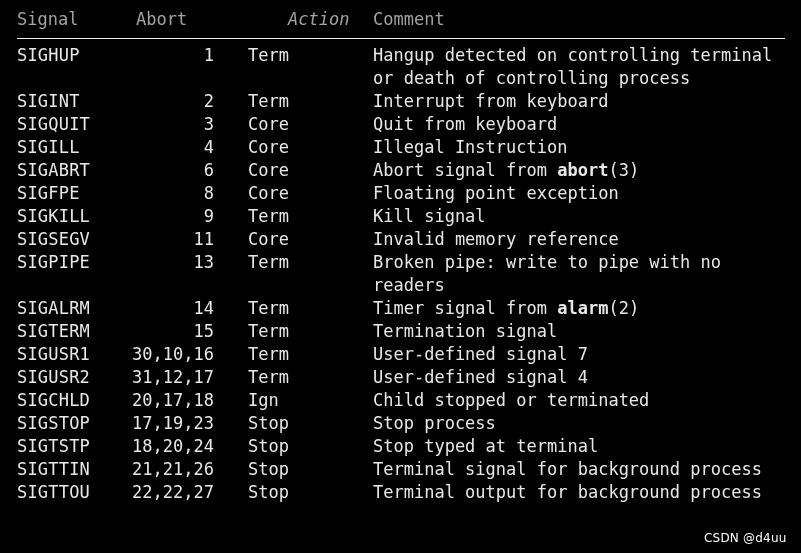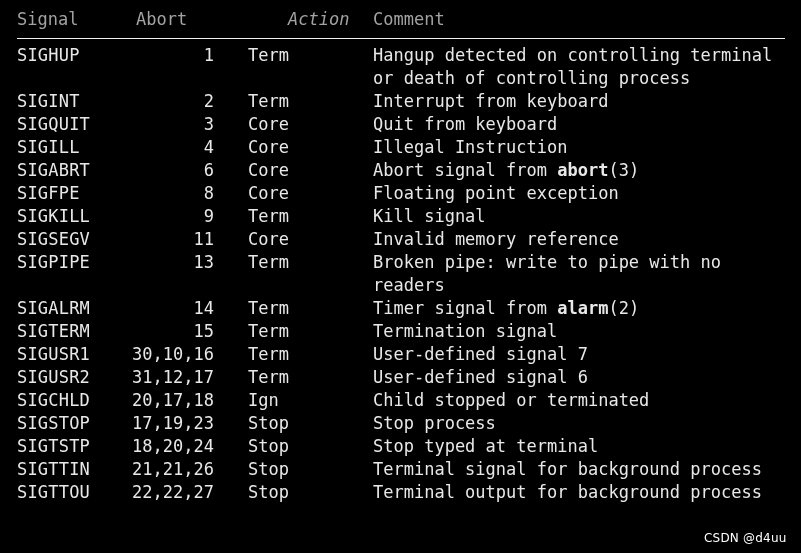--- a/index.html
+++ b/index.html
@@ -193,21 +193,21 @@
         <tr>
           <td class="signal">SIGUSR1</td>
           <td class="value">30,10,16</td>
           <td class="action">Term</td>
           <td class="comment"><span>User-defined signal 7</span></td>
         </tr>
         <tr>
           <td class="signal">SIGUSR2</td>
           <td class="value">31,12,17</td>
           <td class="action">Term</td>
-          <td class="comment"><span>User-defined signal 6</span></td>
+          <td class="comment"><span>User-defined signal 4</span></td>
         </tr>
         <tr>
           <td class="signal">SIGCHLD</td>
           <td class="value">20,17,18</td>
           <td class="action">Ign</td>
           <td class="comment"><span>Child stopped or terminated</span></td>
         </tr>
         <tr>
           <td class="signal">SIGSTOP</td>
           <td class="value">17,19,23</td>

